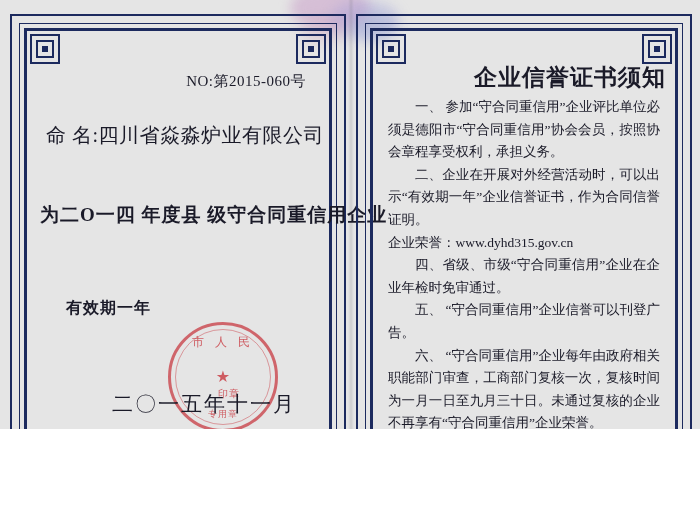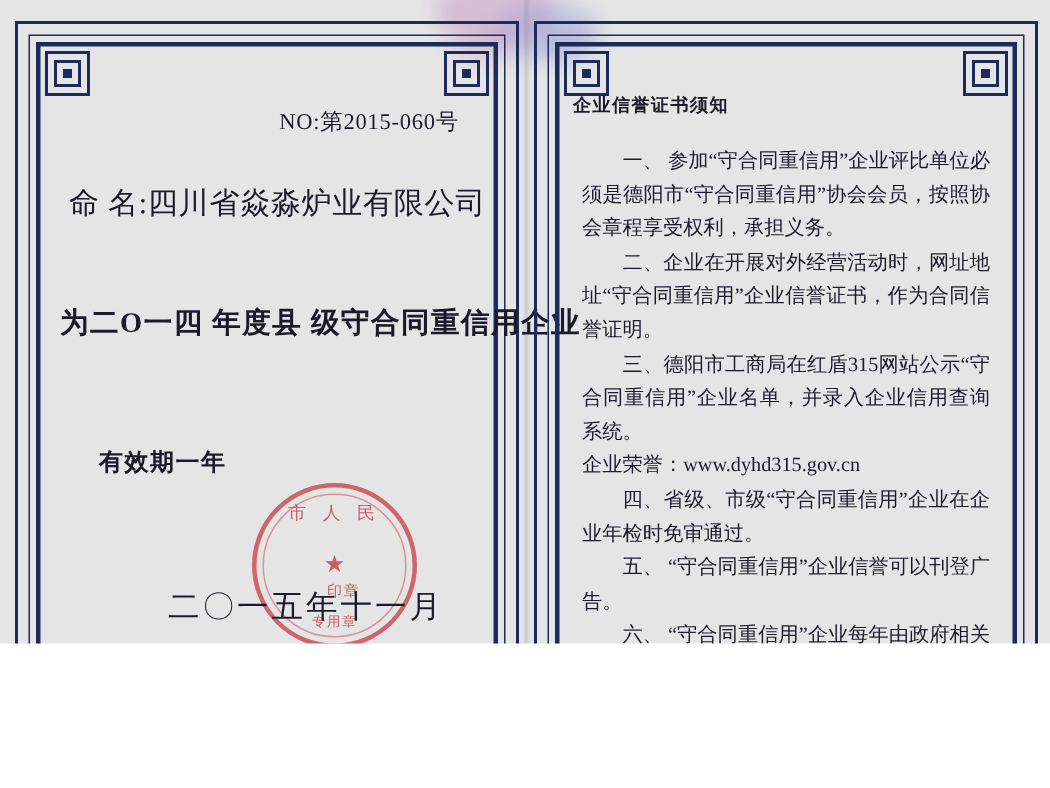--- a/index.html
+++ b/index.html
@@ -216,22 +216,22 @@
     font-size: 10px;
     letter-spacing: 1px;
     margin-left: 12px;
   }
 
   
   .notice-title {
     position: absolute;
     left: 0; right: 0;
     top: 22px;
-    text-align: left;
-    font-size: 12px;
+    text-align: right;
+    font-size: 23px;
     font-weight: bold;
     letter-spacing: 1px;
   }
   .notice-body {
     position: absolute;
     left: 6px;
     right: 6px;
     top: 56px;
     font-size: 13.5px;
     line-height: 22.6px;
@@ -330,22 +330,21 @@
       <div class="sq1"></div>
         <div class="sq2"></div>
         <div class="sq3"></div>
     </div>
 
     <div class="content">
       <div class="notice-title">企业信誉证书须知</div>
 
       <div class="notice-body">
         <p>一、 参加“守合同重信用”企业评比单位必须是德阳市“守合同重信用”协会会员，按照协会章程享受权利，承担义务。</p>
-        <p>二、企业在开展对外经营活动时，网址地址“守合同重信用”企业信誉证书，作为合同信誉证明。</p>
-        <p>三、德阳市工商局在红盾315网站公示“守合同重信用”企业名单，并录入企业信用查询系统。</p>
+        <p>二、企业在开展对外经营活动时，可以出示“有效期一年”企业信誉证书，作为合同信誉证明。</p>
         <p class="noindent">企业荣誉：www.dyhd315.gov.cn</p>
         <p>四、省级、市级“守合同重信用”企业在企业年检时免审通过。</p>
         <p>五、 “守合同重信用”企业信誉可以刊登广告。</p>
         <p>六、 “守合同重信用”企业每年由政府相关职能部门审查，工商部门复核一次，复核时间为一月一日至九月三十日。未通过复核的企业不再享有“守合同重信用”企业荣誉。</p>
       </div>
     </div>
   </div>
 
 </div>
 

